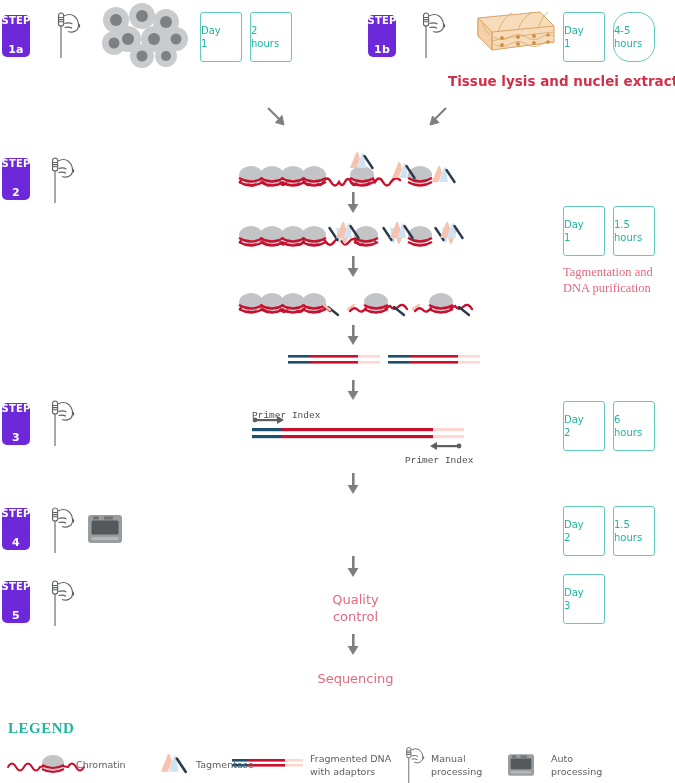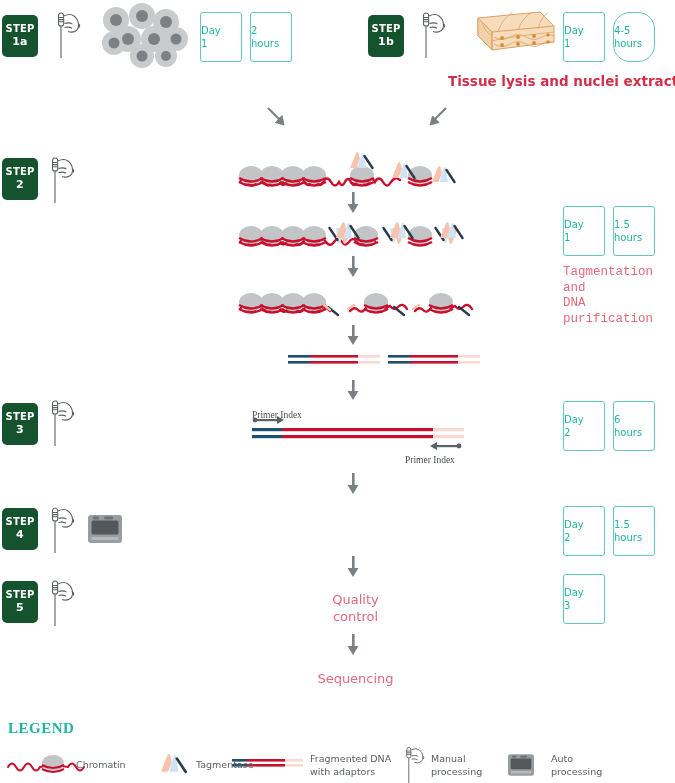--- a/index.html
+++ b/index.html
@@ -16,29 +16,29 @@
   }
   .canvas {
     position: absolute;
     left: 0; top: 0;
     width: 675px;
     height: 783px;
   }
   
   .step-badge {
     position: absolute;
-    width: 36px;
+    width: 28px;
     height: 42px;
     border-radius: 5px;
-    background: #14532d;
+    background: #6d28d9;
     color: #ffffff;
     display: flex;
     flex-direction: column;
     align-items: center;
-    justify-content: center;
+    justify-content: space-between;
     font-family: "DejaVu Sans", sans-serif;
     font-size: 10px;
     font-weight: bold;
     letter-spacing: 0.2px;
     line-height: 1.25;
   }
   .step-badge .s-num { font-size: 11px; font-weight: bold; }
 
   
   .tbox {
@@ -66,21 +66,21 @@
     position: absolute;
     color: #d2304a;
     font-family: "DejaVu Sans", sans-serif;
     font-weight: bold;
     font-size: 13.5px;
     white-space: nowrap;
   }
   .side-label {
     position: absolute;
     color: #e2697e;
-    font-family: Liberation Mono, monospace;
+    font-family: Liberation Serif, serif;
     font-size: 12.5px;
     line-height: 1.25;
     white-space: pre-line;
   }
   .flow-label {
     position: absolute;
     color: #e2697e;
     font-family: "DejaVu Sans", sans-serif;
     font-size: 13px;
     line-height: 1.3;
@@ -103,21 +103,21 @@
     position: absolute;
     color: #5d6063;
     font-family: "DejaVu Sans", sans-serif;
     font-size: 9.5px;
     line-height: 1.35;
     white-space: pre-line;
   }
   .primer-text {
     position: absolute;
     color: #4a4d50;
-    font-family: Liberation Serif, serif;
+    font-family: Liberation Mono, monospace;
     font-size: 9.5px;
     white-space: nowrap;
   }
   svg { display: block; }
 </style>
 </head>
 <body>
 
 <div class="canvas">
 

